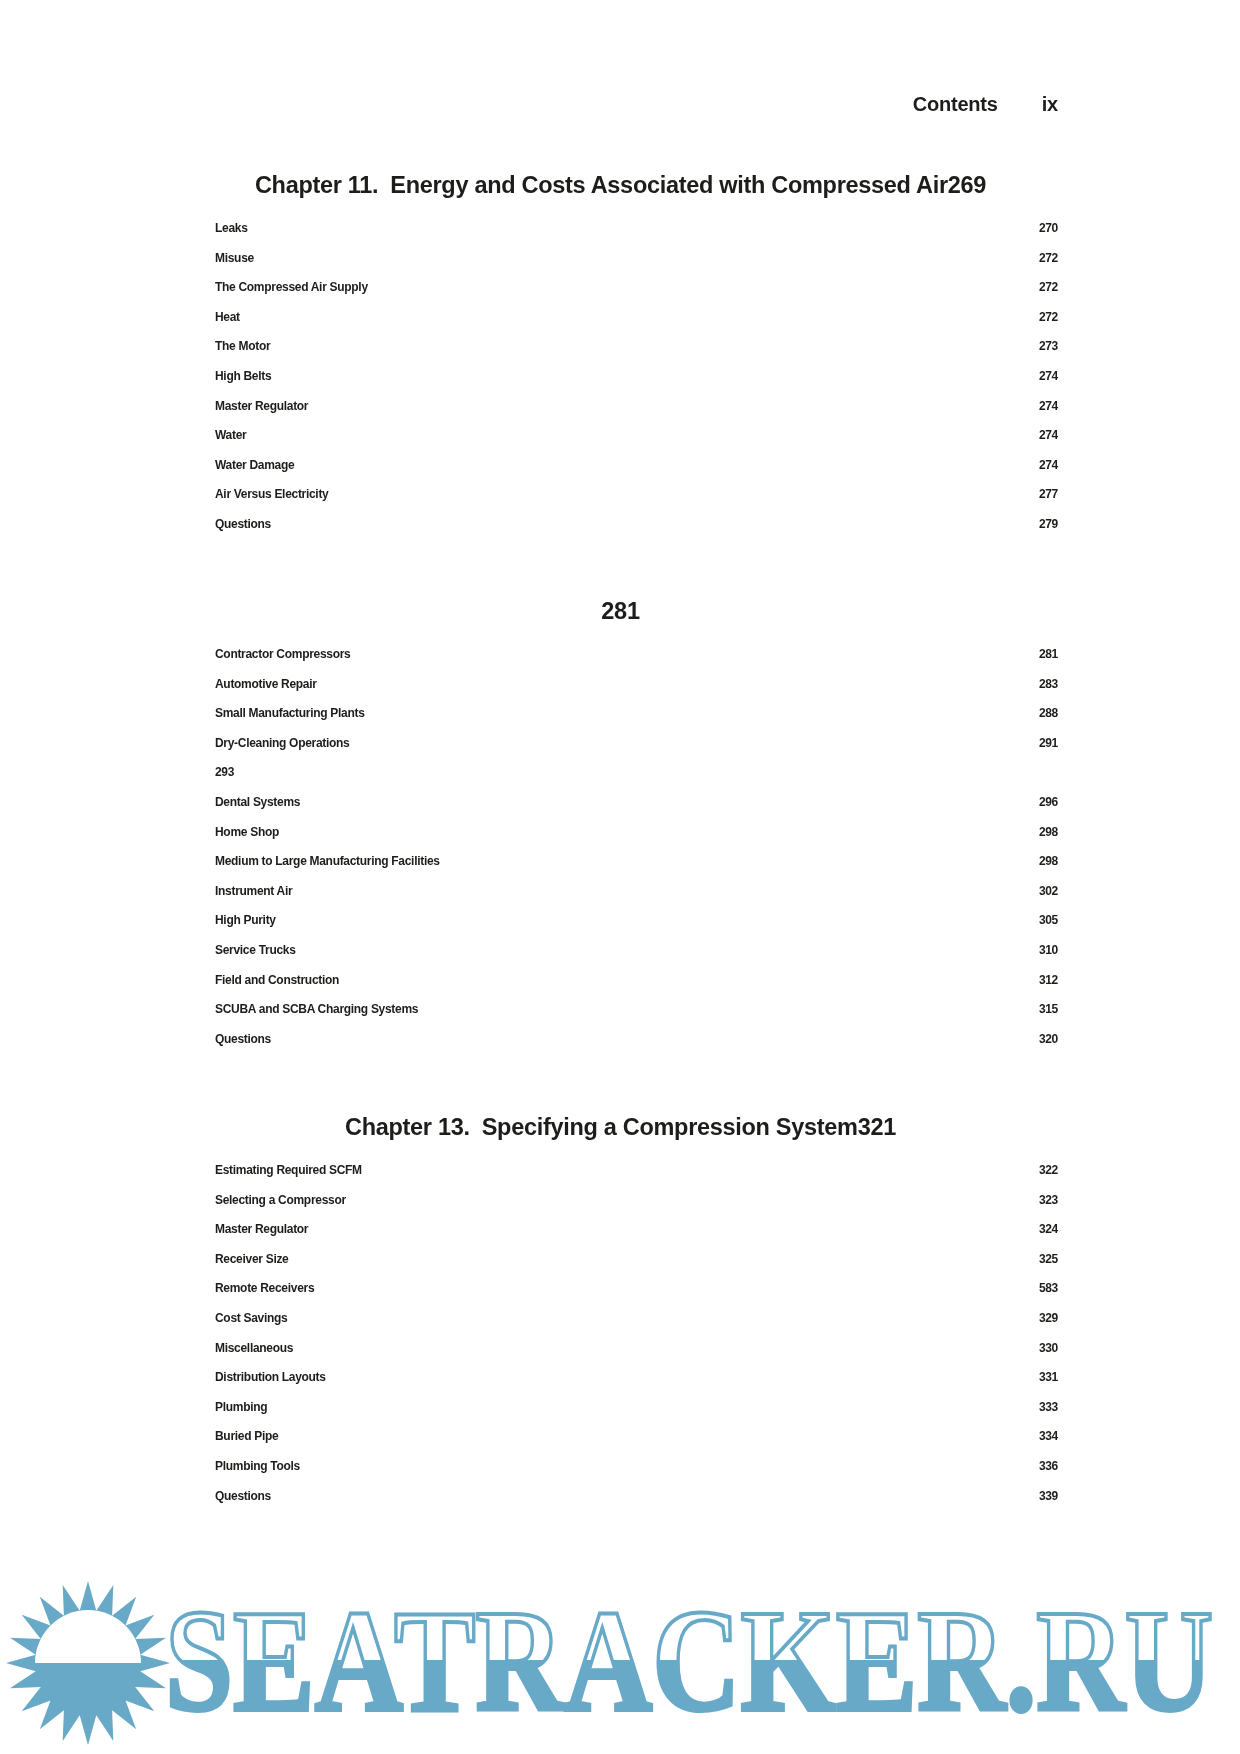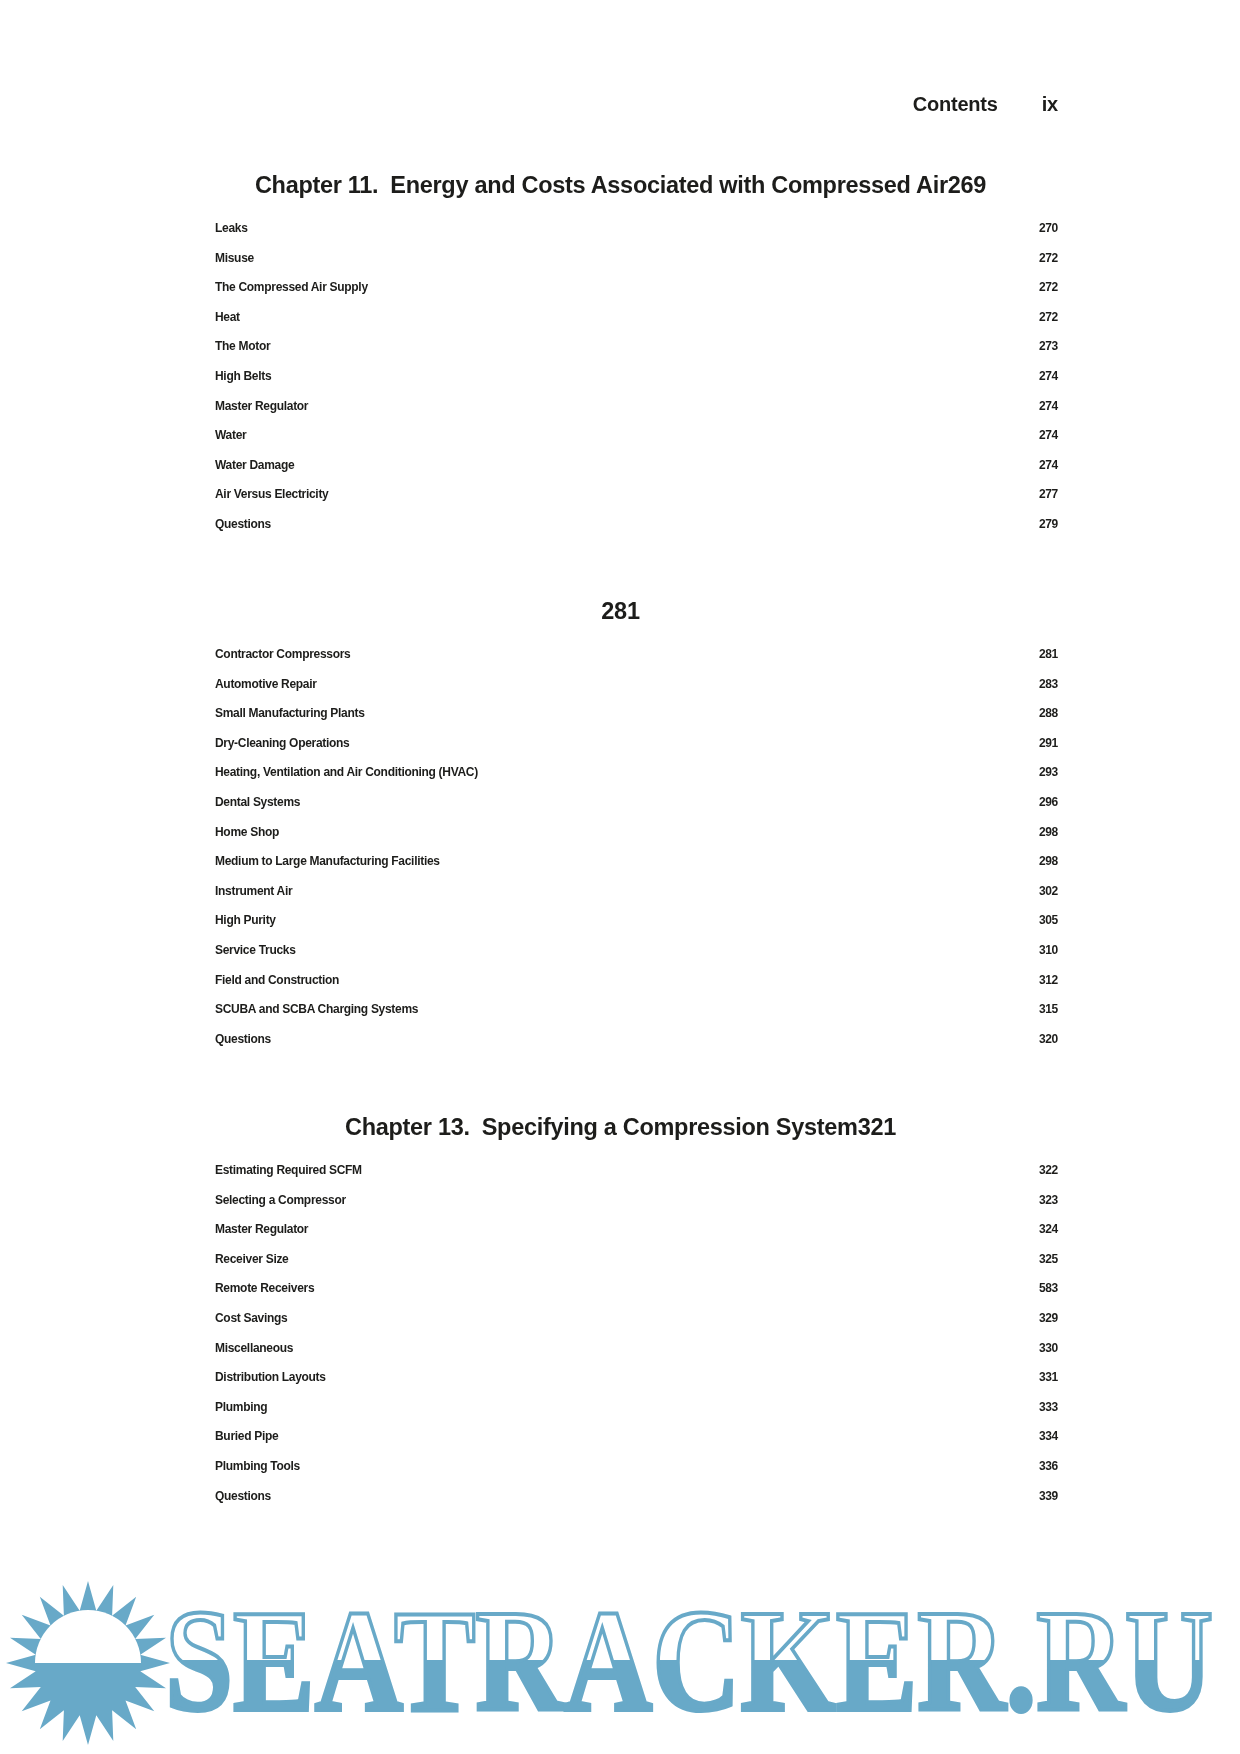--- a/index.html
+++ b/index.html
@@ -131,21 +131,20 @@
           <span class="entry-title">Small Manufacturing Plants</span>
           <span class="entry-page">288</span>
         </div>
 
         <div class="entry">
           <span class="entry-title">Dry-Cleaning Operations</span>
           <span class="entry-page">291</span>
         </div>
 
         <div class="entry">
-          <span class="entry-title">Heating, Ventilation and Air Conditioning (HVAC)</span>
           <span class="entry-page">293</span>
         </div>
 
         <div class="entry">
           <span class="entry-title">Dental Systems</span>
           <span class="entry-page">296</span>
         </div>
 
         <div class="entry">
           <span class="entry-title">Home Shop</span>

